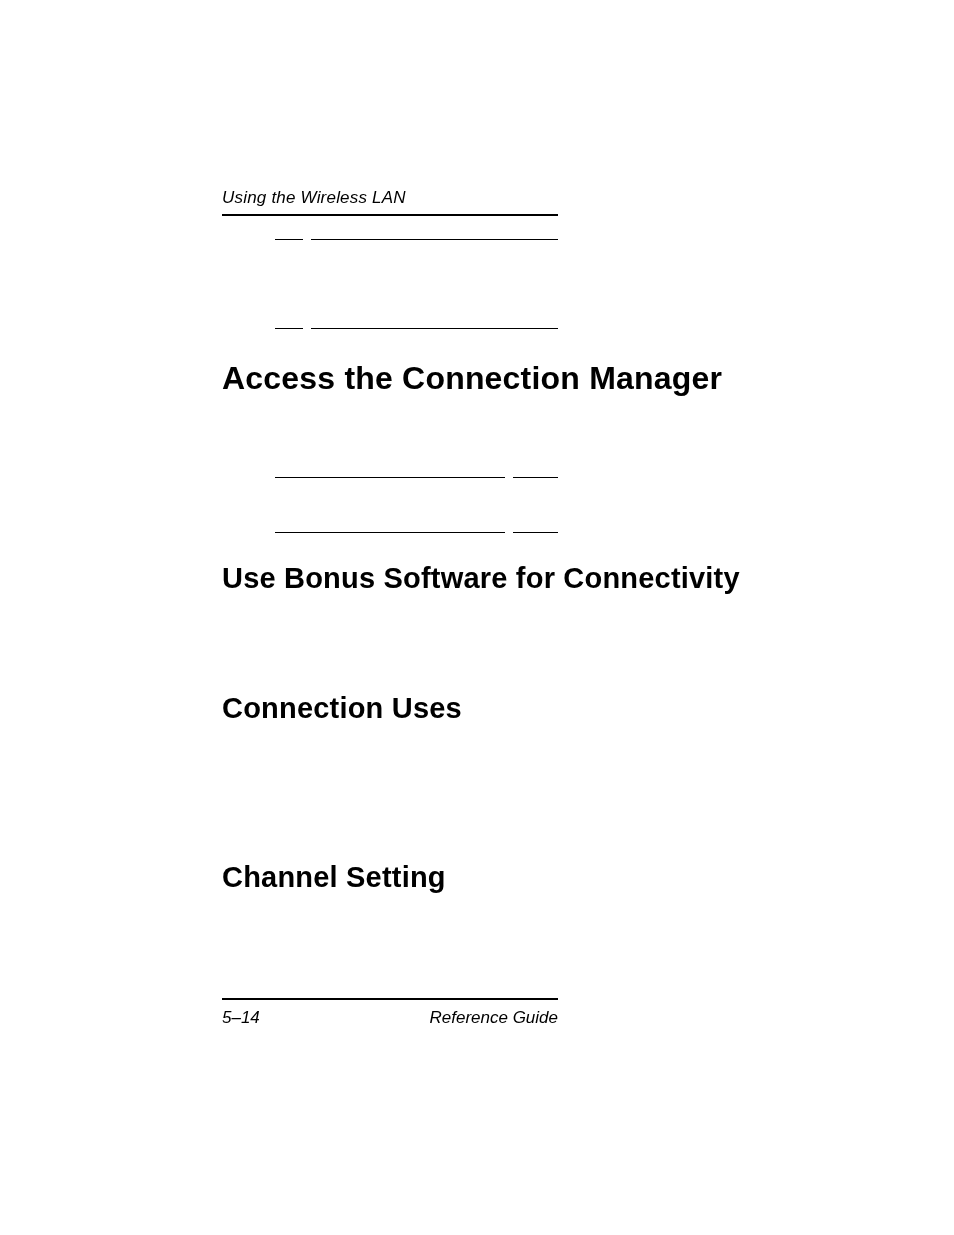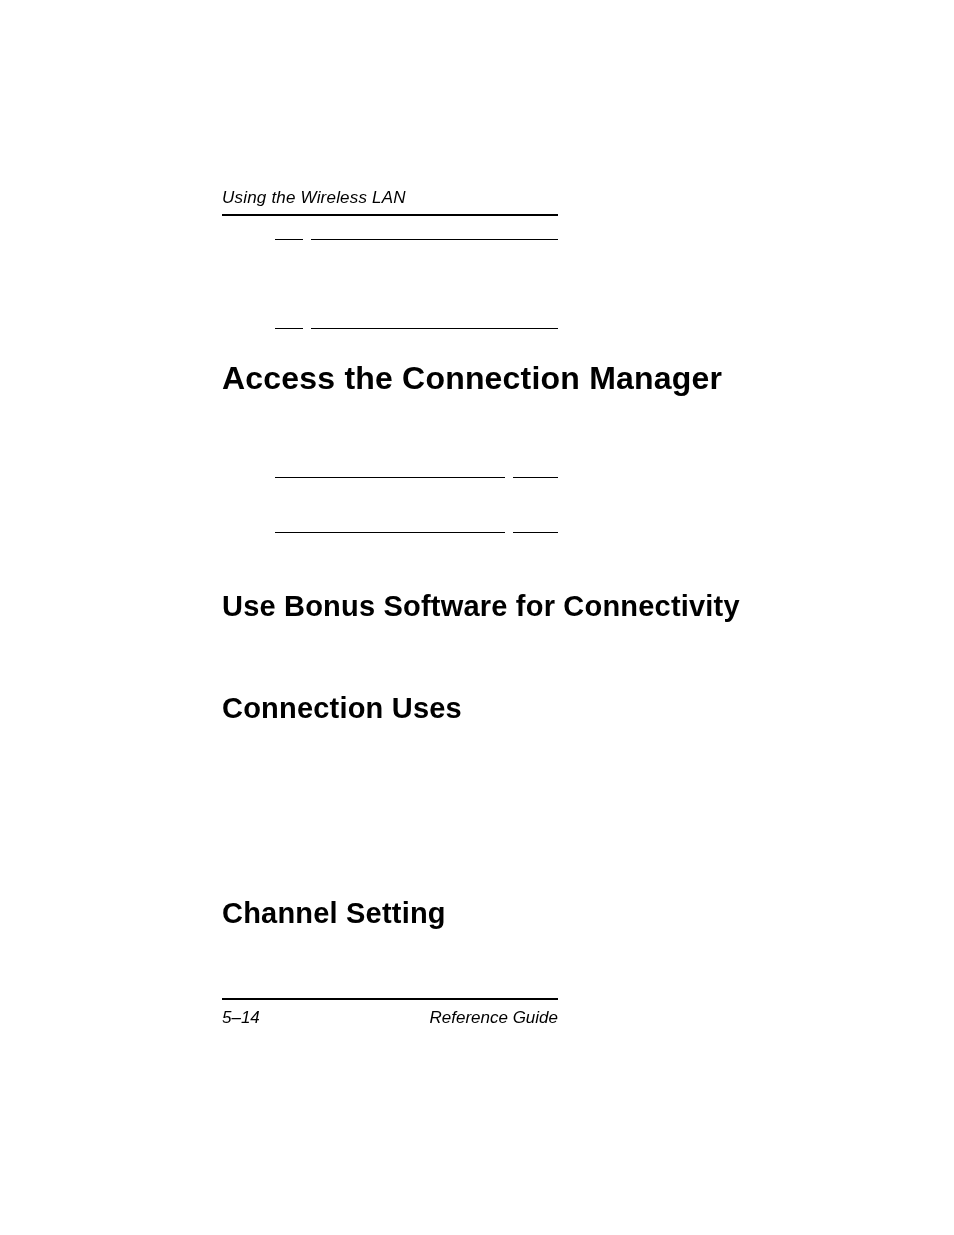--- a/index.html
+++ b/index.html
@@ -79,23 +79,23 @@
     letter-spacing: 0.2px;
   }
   .heading-h1 {
     position: absolute;
     left: 222px;
     font-weight: 700;
     font-size: 29px;
     letter-spacing: 0.2px;
   }
   .h-access { top: 360px; }
-  .h-bonus  { top: 562px; margin-top: 28px; }
+  .h-bonus  { top: 562px; }
   .h-recom  { top: 692px; }
-  .h-channel{ top: 861px; margin-top: 36px; }
+  .h-channel{ top: 861px; }
   .footer-rule {
     position: absolute;
     left: 222px;
     right: 222px;
     top: 998px;
     border-top: 2px solid #000;
   }
   .footer-left {
     position: absolute;
     left: 222px;

